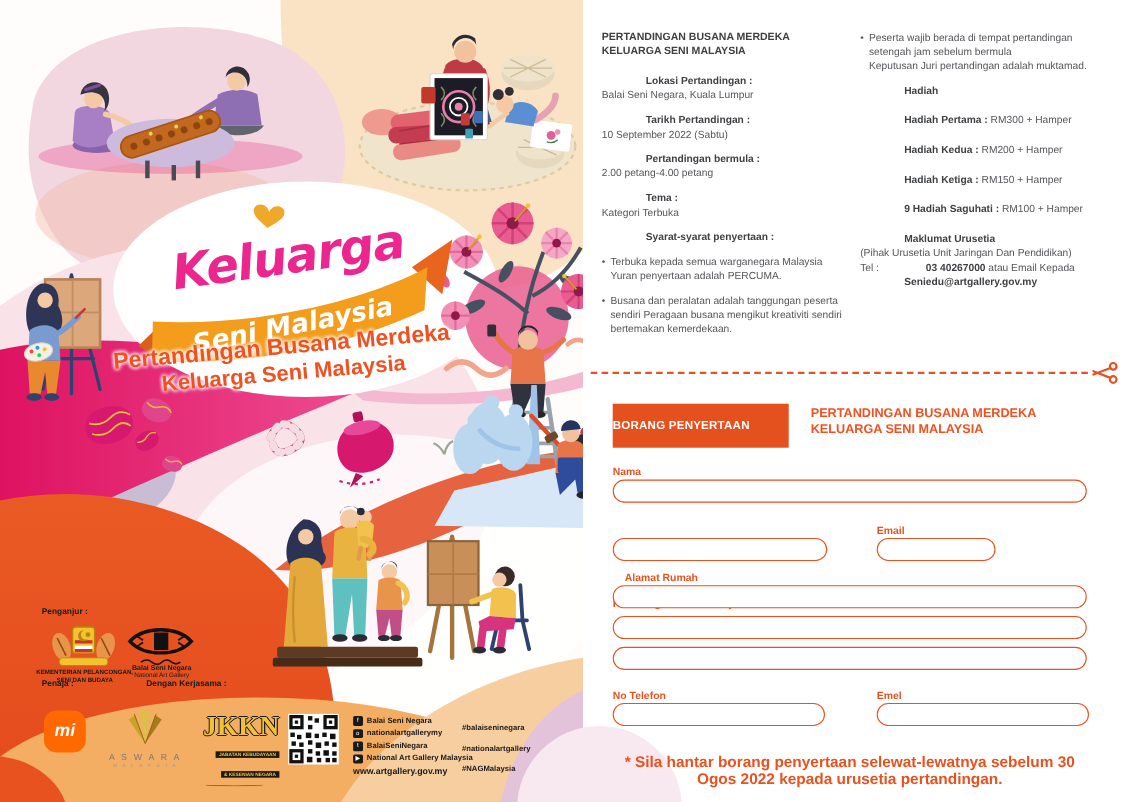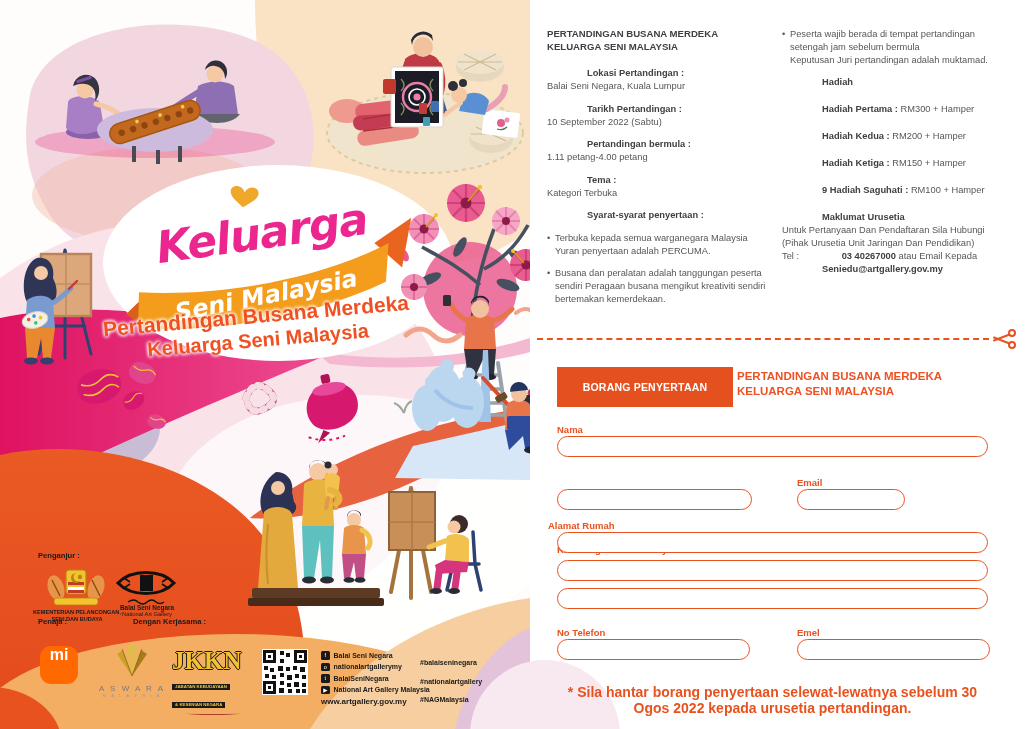--- a/index.html
+++ b/index.html
@@ -16,25 +16,25 @@
   .heading .h2 { font-size:20px; }
 
   .org-label { position:absolute; font-size:7.6px; font-weight:bold; color:#1A1A1A; }
   .ministry-text { position:absolute; left:22px; top:609px; width:110px; text-align:center;
     font-size:5.6px; font-weight:bold; color:#1A1A1A; line-height:6.5px; }
   .bsn-text { position:absolute; left:102px; top:604px; width:90px; text-align:center; color:#1A1A1A; line-height:7px;}
   .bsn-text .l1 { font-size:6.4px; font-weight:bold; }
   .bsn-text .l2 { font-size:5.8px; }
 
   .mi-logo { position:absolute; left:40px; top:646px; width:38px; height:38px; border-radius:11px;
-    background:#FF6900; color:#fff; font-weight:bold; font-size:16px; display:flex; align-items:flex-start; justify-content:center; }
+    background:#FF6900; color:#fff; font-weight:bold; font-size:16px; display:flex; align-items:center; justify-content:center;font-style:italic; }
   .aswara { position:absolute; left:92px; top:644px; width:80px; text-align:center; color:#6E6F72; }
   .aswara .word { font-size:8px; letter-spacing:2px; margin-top:4px; color:#77787B; }
   .aswara .sub { font-size:4.4px; letter-spacing:2px; color:#9a9a9c; }
-  .jkkn { position:absolute; left:172px; top:648px; width:82px; text-align:left; }
+  .jkkn { position:absolute; left:172px; top:648px; width:82px; text-align:right; }
   .jkkn .big { font-family:"Liberation Serif", serif; font-weight:bold; font-size:25px; color:#F2C230; line-height:26px;
     text-shadow:-1px 0 #1a1a1a,1px 0 #1a1a1a,0 -1px #1a1a1a,0 1px #1a1a1a; }
   .jkkn .strip { display:inline-block; background:#1a1a1a; color:#F2C230; font-size:4.4px; font-weight:bold; padding:0.5px 3px; margin-top:1px; }
   .jkkn .swirl { height:3px; margin:2px 14px 0; border-bottom:1.4px solid #B03A2E; border-radius:50%; }
 
   .social { position:absolute; left:321px; top:651px; color:#1a1a1a; }
   .social .row { display:flex; align-items:center; margin-bottom:3px; }
   .social .sicon { width:8.5px; height:8.5px; background:#1a1a1a; color:#fff; border-radius:1.5px;
     font-size:5.5px; display:flex; align-items:center; justify-content:center; margin-right:4px; }
   .social .slabel { font-size:7px; font-weight:bold; }
@@ -48,22 +48,22 @@
   .col b, .col .bold { color:#3F4043;padding-left:40px; }
   .sec-title { font-weight:bold; color:#3F4043; font-size:9.6px; line-height:12.5px; margin-bottom:14px; }
   .pair { margin-bottom:9.5px; }
   .bullet { display:flex; margin-bottom:9px; }
   .bullet .dot { width:8px; color:#55565A; }
   .prize { margin-bottom:14px; }
 
   .cutline { position:absolute; left:7px; top:338px; width:452px; border-top:2px dashed #E8521F; }
   .scissors { position:absolute; left:462px; top:328px; }
 
-  .borang-badge { position:absolute; left:27px; top:367px; width:176px; height:40px; background:#E4511F;
-    color:#fff; font-weight:bold; font-size:10.5px; display:flex; align-items:center; justify-content:center; letter-spacing:.2px; }
+  .borang-badge { position:absolute; left:27px; top:367px; width:160px; height:40px; background:#E4511F;
+    color:#fff; font-weight:bold; font-size:10.5px; display:flex; align-items:center; justify-content:flex-start; letter-spacing:.2px; }
   .form-title { position:absolute; left:207px; top:369px; color:#EF5123; font-weight:bold; font-size:11.5px; line-height:14.5px; }
   .flabel { position:absolute; color:#E8521F; font-weight:bold; font-size:9.5px; }
   .pill { position:absolute; height:21px; border:1.6px solid #E8521F; border-radius:12px; background:#fff;
     font-size:9.5px; color:#55565A; padding:0 8px; outline:none; }
   .note { position:absolute; left:27px; top:684px; width:431px; text-align:center;
     color:#E8521F; font-weight:bold; font-size:14px; }
 </style>
 </head>
 <body>
 
@@ -536,21 +536,21 @@
       <div class="pair">
         <div><b>Lokasi Pertandingan :</b></div>
         <div>Balai Seni Negara, Kuala Lumpur</div>
       </div>
       <div class="pair">
         <div><b>Tarikh Pertandingan :</b></div>
         <div>10 September 2022 (Sabtu)</div>
       </div>
       <div class="pair">
         <div><b>Pertandingan bermula :</b></div>
-        <div>1.11 petang-4.00 petang</div>
+        <div>2.00 petang-4.00 petang</div>
       </div>
       <div class="pair">
         <div><b>Tema :</b></div>
         <div>Kategori Terbuka</div>
       </div>
       <div class="pair">
         <b>Syarat-syarat penyertaan :</b>
       </div>
       <div class="bullet">
         <span class="dot">•</span>
@@ -580,21 +580,20 @@
       </div>
       <div style="margin-top:0; margin-bottom:14px;">
         <b>Hadiah</b>
       </div>
       <div class="prize"><b>Hadiah Pertama :</b> <span>RM300 + Hamper</span></div>
       <div class="prize"><b>Hadiah Kedua :</b> <span>RM200 + Hamper</span></div>
       <div class="prize"><b>Hadiah Ketiga :</b> <span>RM150 + Hamper</span></div>
       <div class="prize"><b>9 Hadiah Saguhati :</b> <span>RM100 + Hamper</span></div>
       <div>
         <div><b>Maklumat Urusetia</b></div>
-        <div>Untuk Pertanyaan Dan Pendaftaran Sila Hubungi</div>
         <div>(Pihak Urusetia Unit Jaringan Dan Pendidikan)</div>
         <div><span>Tel : </span><b>03 40267000</b><span> atau Email Kepada</span></div>
         <div><b>Seniedu@artgallery.gov.my</b></div>
       </div>
     </div>
 
     <div class="cutline"></div>
     <svg class="scissors" width="26" height="22" viewBox="0 0 26 22">
       <circle cx="20" cy="5" r="3" fill="none" stroke="#E8521F" stroke-width="2"></circle>
       <circle cx="20" cy="17" r="3" fill="none" stroke="#E8521F" stroke-width="2"></circle>
@@ -610,21 +609,21 @@
     </div>
 
     <div class="flabel" style="left:27px; top:424px;">Nama</div>
     <input class="pill" style="left: 27px; top: 436px; width: 431px;">
 
     <div class="flabel" style="left:27px; top:504px;margin-top:40px;">Kad Pengenalan / No Mykid</div>
     <input class="pill" style="left: 27px; top: 489px; width: 195px;">
     <div class="flabel" style="left:267px; top:477px;">Email</div>
     <input class="pill" style="left: 267px; top: 489px; width: 108px;">
 
-    <div class="flabel" style="left:18px; top:520px;">Alamat Rumah</div>
+    <div class="flabel" style="left:38px; top:520px;">Alamat Rumah</div>
     <input class="pill" style="left: 27px; top: 532px; width: 431px;">
     <input class="pill" style="left: 27px; top: 560px; width: 431px;">
     <input class="pill" style="left: 27px; top: 588px; width: 431px;">
 
     <div class="flabel" style="left:27px; top:627px;">No Telefon</div>
     <input class="pill" style="left: 27px; top: 639px; width: 193px;">
     <div class="flabel" style="left:267px; top:627px;">Emel</div>
     <input class="pill" style="left: 267px; top: 639px; width: 193px;">
 
     <div class="note">* Sila hantar borang penyertaan selewat-lewatnya sebelum 30 Ogos 2022 kepada urusetia pertandingan.</div>

